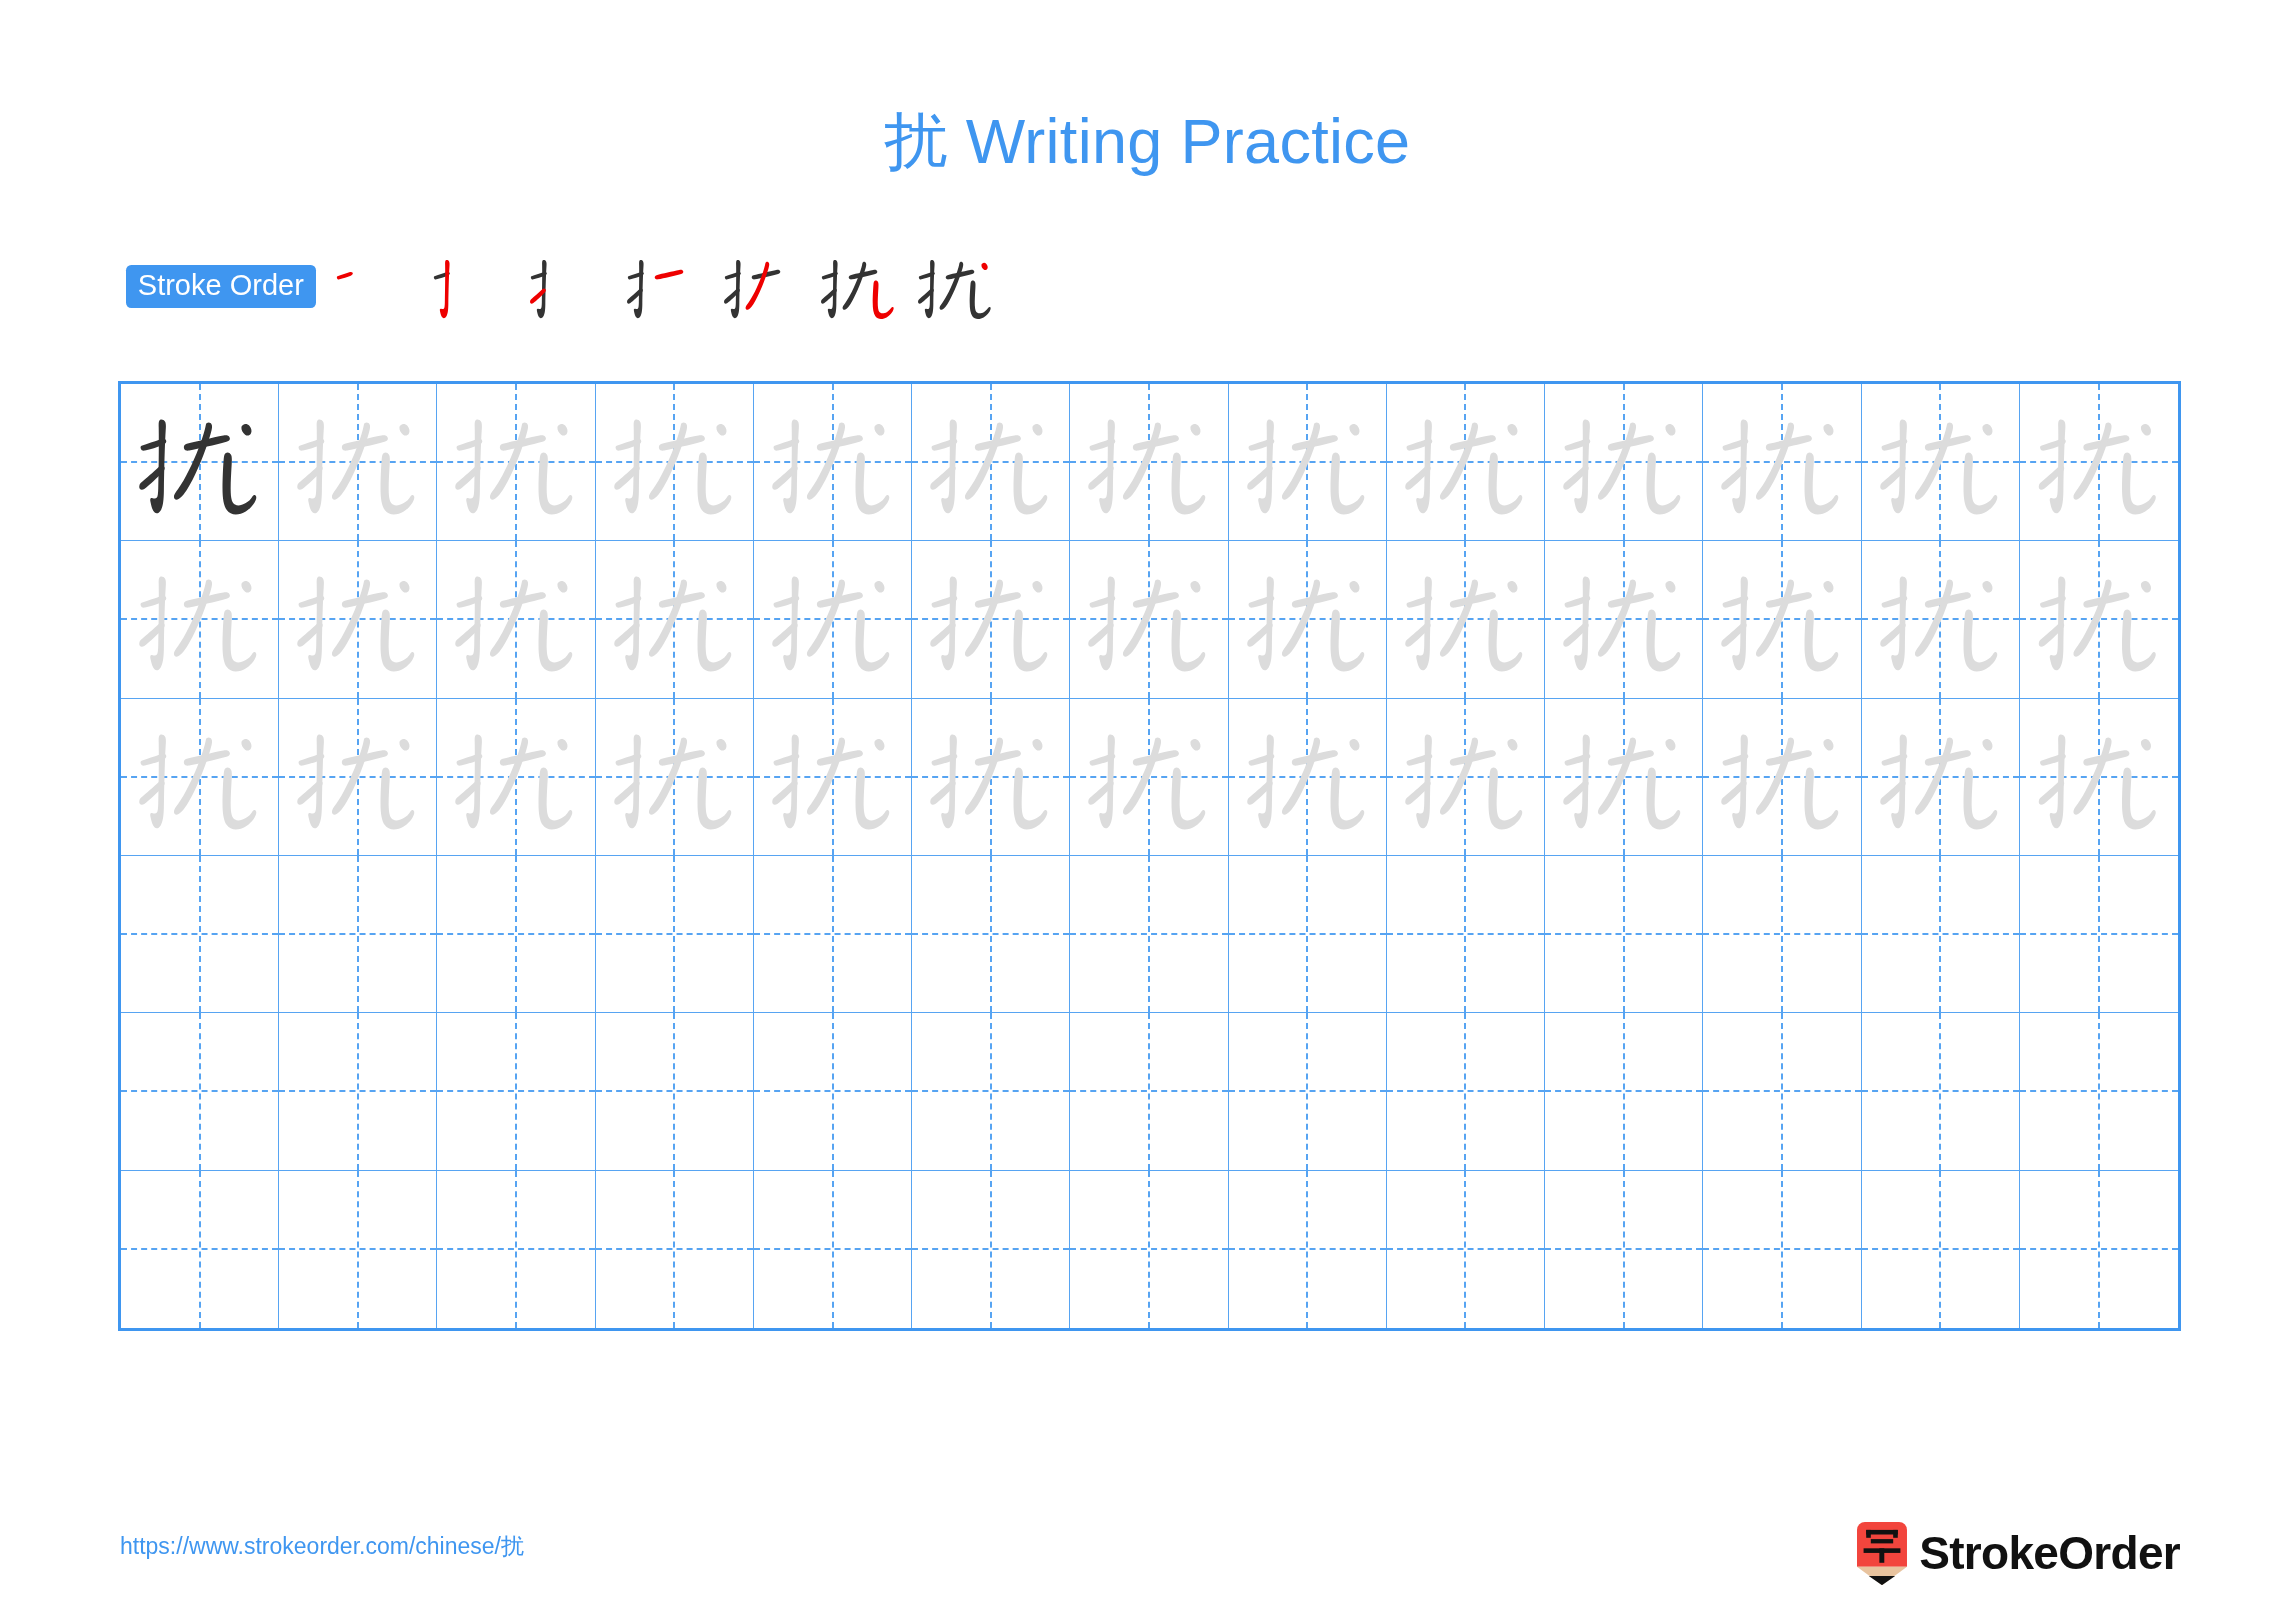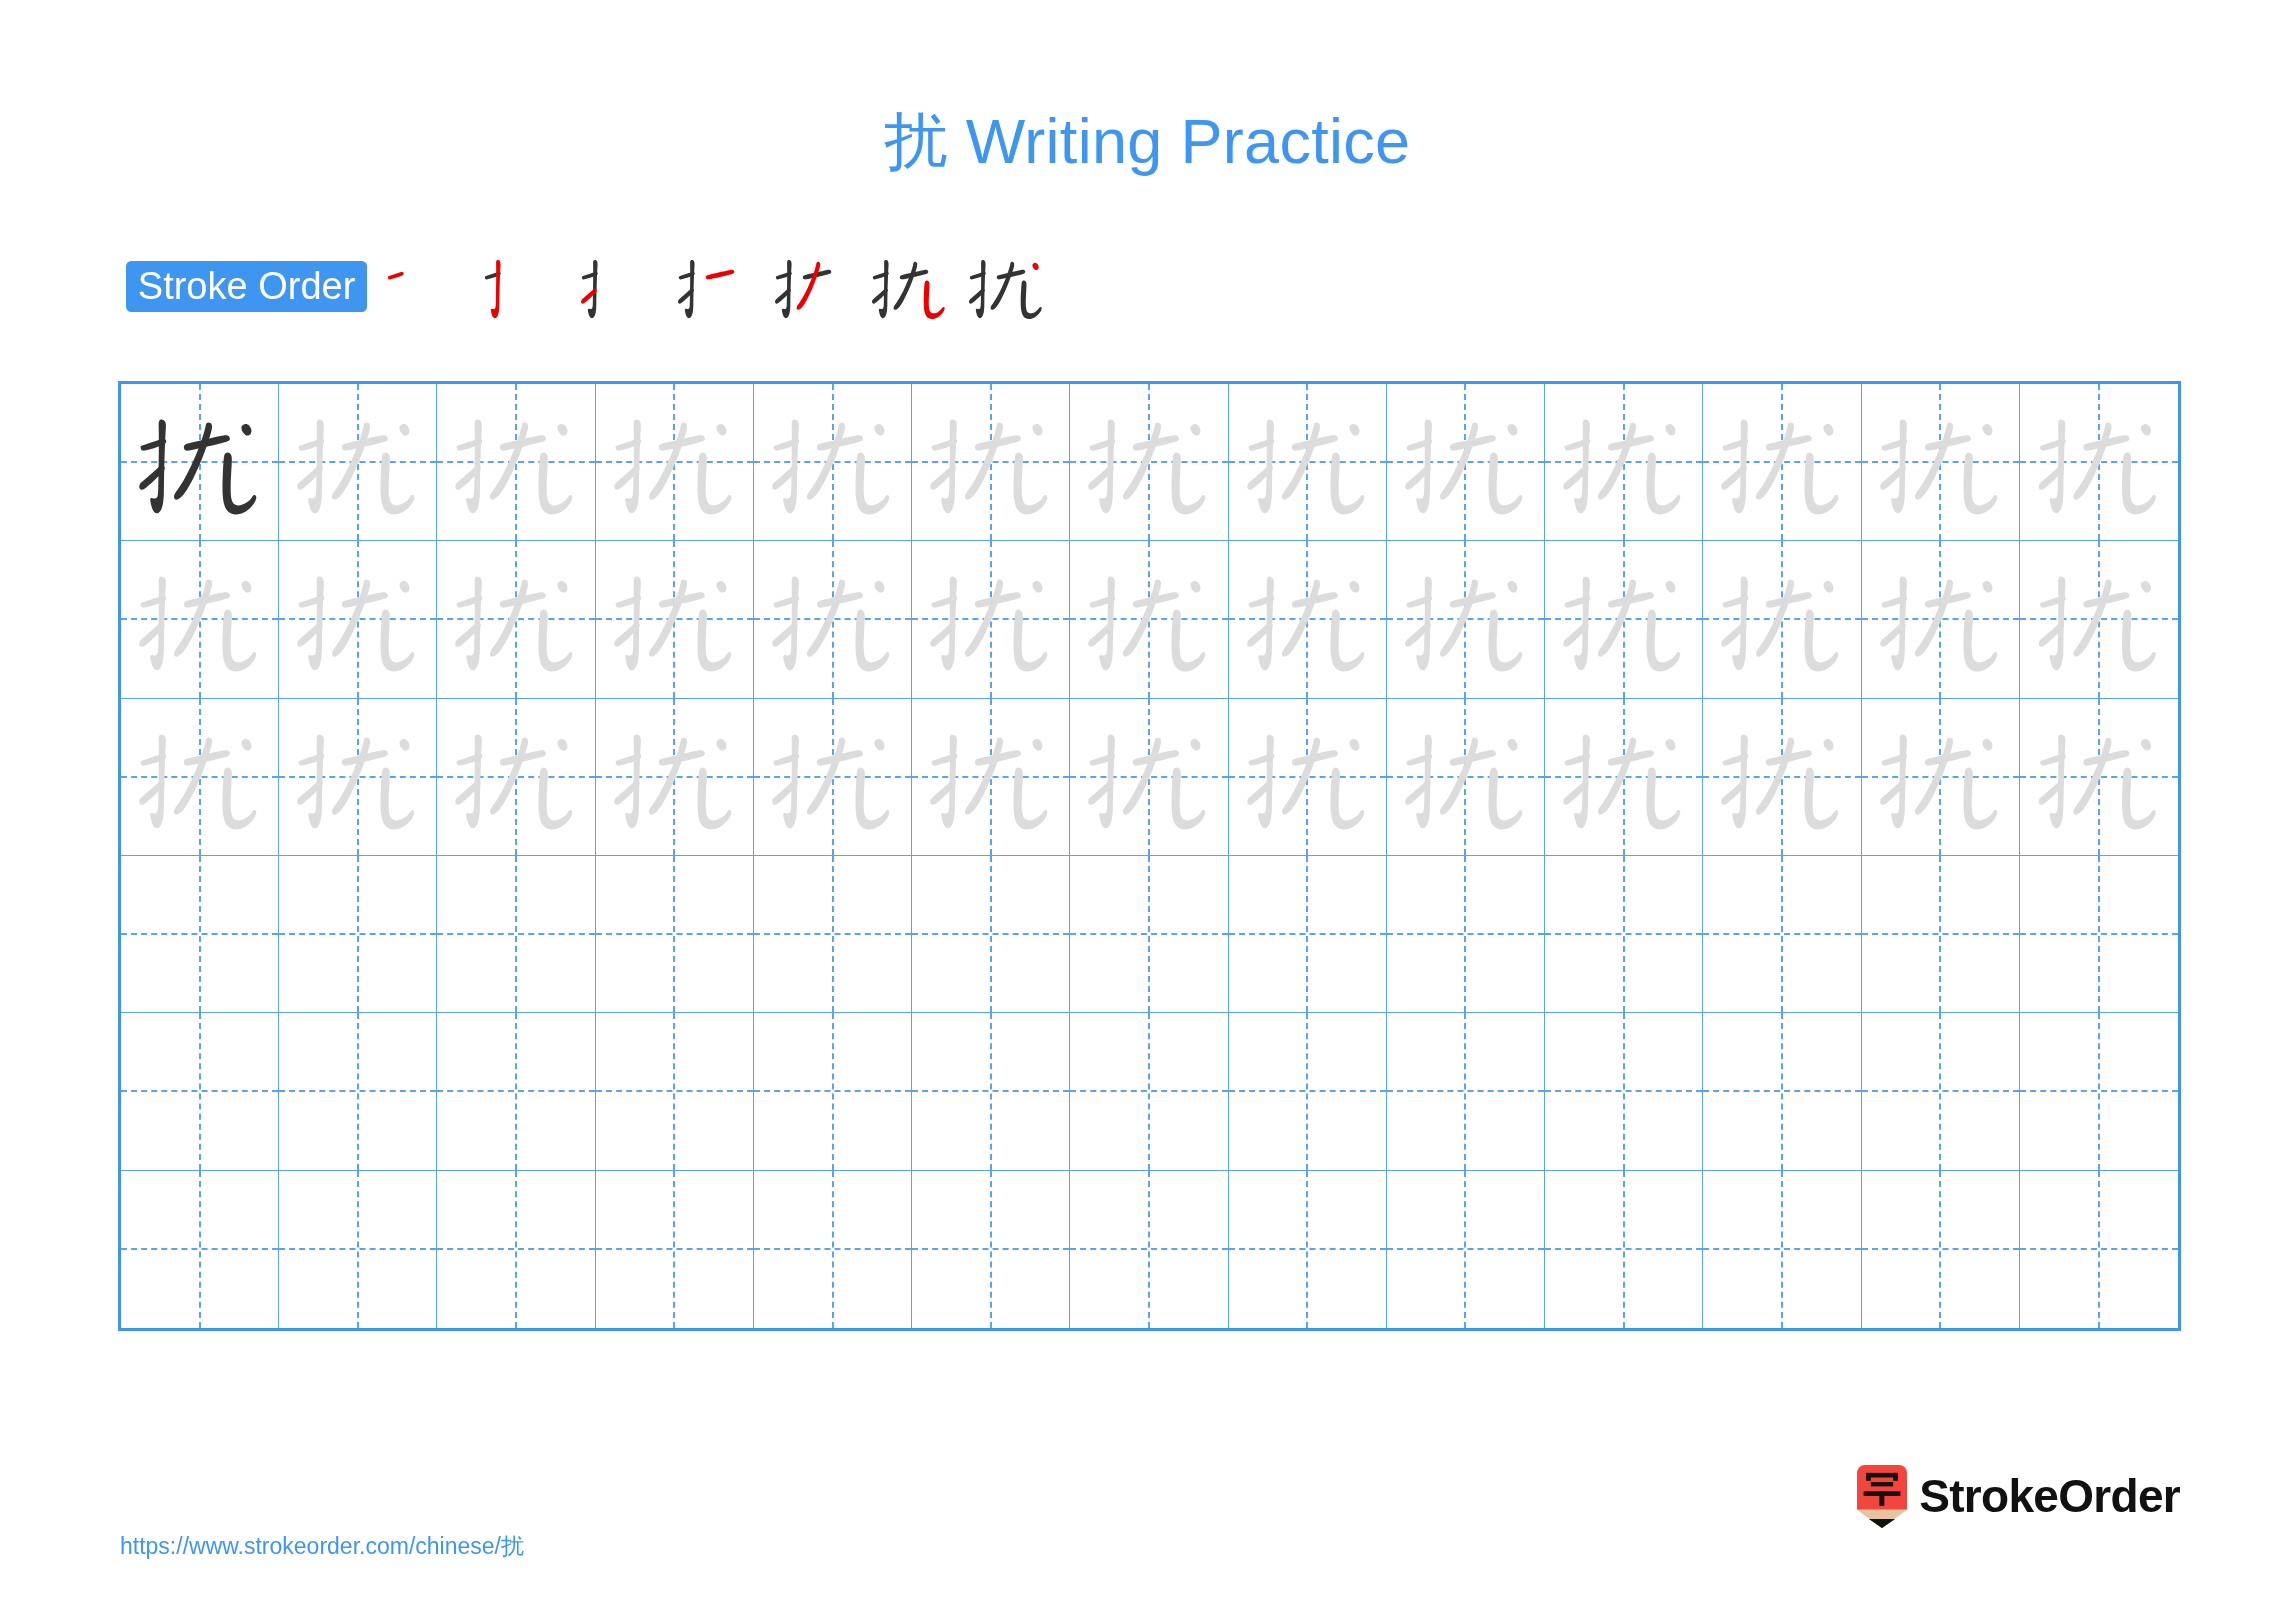--- a/index.html
+++ b/index.html
@@ -35,21 +35,21 @@
     position: absolute;
     top: 247px;
     left: 126px;
     display: flex;
     align-items: center;
     height: 79px;
   }
   #stroke-order-badge {
     background: #3f96f0;
     color: #ffffff;
-    font-size: 38px;
+    font-size: 29px;
     font-weight: 400;
     padding: 5.9px 11.8px 7.9px 11.8px;
     border-radius: 5.2px;
     line-height: 1;
     white-space: nowrap;
   }
   #stroke-steps {
     display: flex;
     align-items: center;
     margin-left: 9.2px;
@@ -133,21 +133,21 @@
     left: 120px;
     top: 1531px;
     font-size: 23px;
     color: #3f96f0;
     white-space: nowrap;
     text-decoration: none;
   }
   #footer-brand {
     position: absolute;
     right: 115px;
-    top: 1460px;
+    top: 1517px;
     display: flex;
     align-items: center;
     height: 72px;
   }
   #brand-logo-icon {
     width: 50px;
     height: 63px;
     margin-right: 11.8px;
     flex: 0 0 auto;
   }

